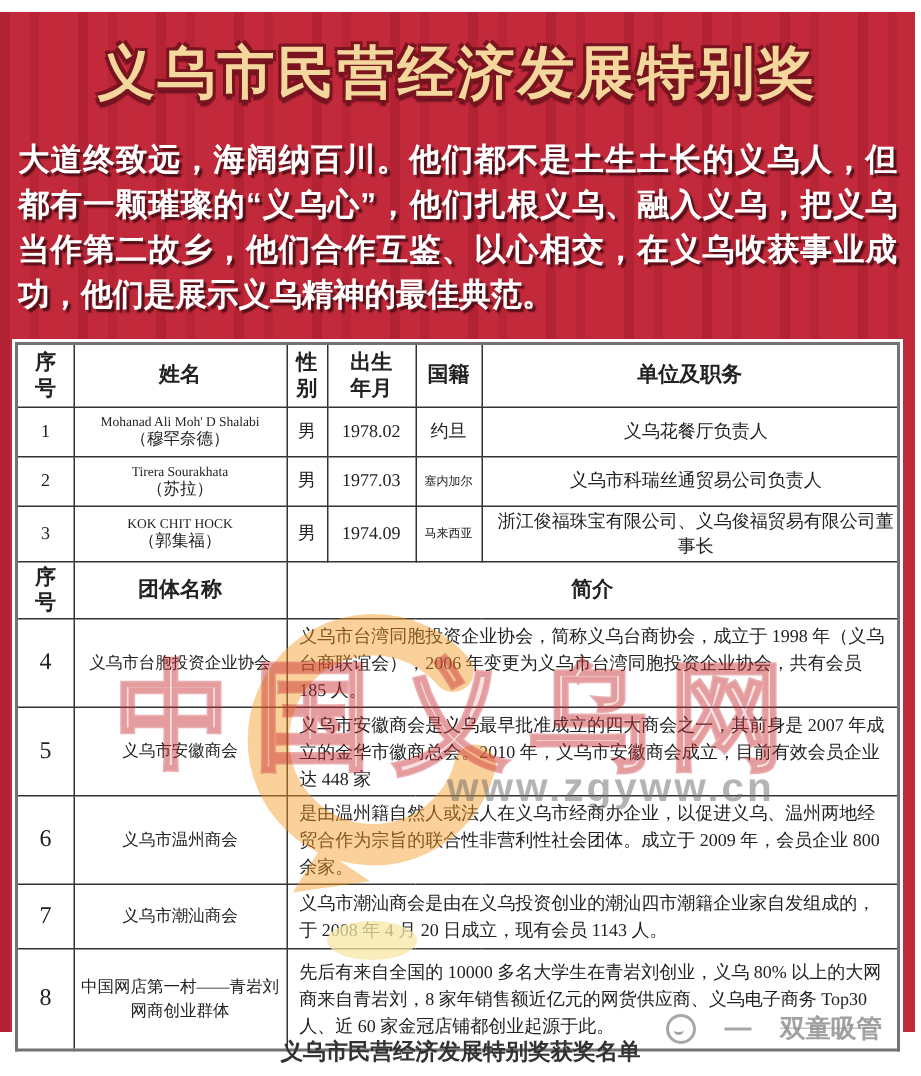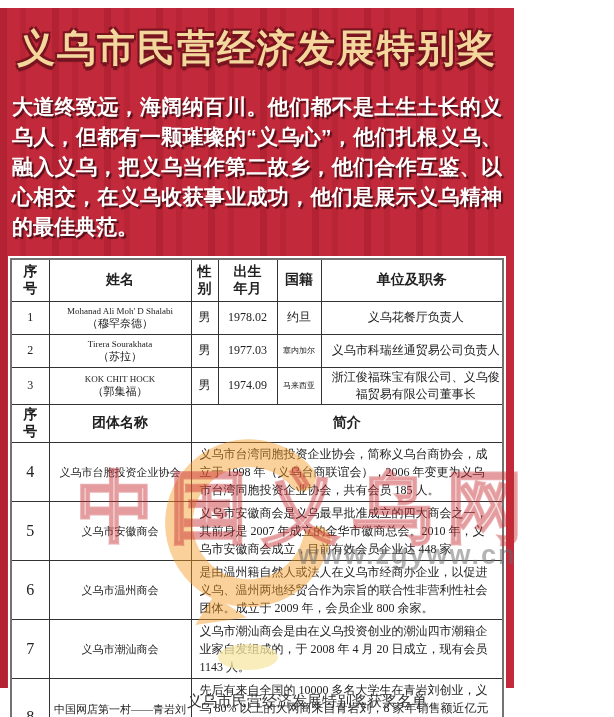--- a/index.html
+++ b/index.html
@@ -1,19 +1,19 @@
 <!DOCTYPE html>
 <html><head>
 <meta charset="utf-8">
 <style>
   html,body{margin:0;padding:0;background:#ffffff;}
   .page{position:relative;width:614px;height:717px;overflow:hidden;background:#fff;
         font-family:"Liberation Sans","DejaVu Sans",sans-serif;}
   
-  .poster{position:absolute;left:0;top:8px;width:514px;height:680px;
+  .poster{position:absolute;left:0;top:8px;width:610px;height:680px;
           background-color:#c2293a;
           background-image:
             repeating-linear-gradient(90deg, rgba(140,18,32,.28) 0 7px, rgba(140,18,32,0) 7px 20px,
                                       rgba(140,18,32,.18) 20px 26px, rgba(140,18,32,0) 26px 52px);}
   .banner{height:80px;display:flex;align-items:center;justify-content:center;}
   .banner-title{font-size:38px;font-weight:bold;letter-spacing:2px;color:#f3d79c;
     text-shadow:-2px -2px 0 #7a1520,2px -2px 0 #7a1520,-2px 2px 0 #7a1520,2px 2px 0 #7a1520,0 4px 1px #6b1420;}
   .intro{padding:4px 12px 8px 12px;font-size:21px;font-weight:bold;color:#ffffff;
          line-height:30px;text-align:justify;
          text-shadow:2px 2px 1px rgba(60,12,18,.85);}
@@ -50,21 +50,21 @@
   .wm-logo{position:absolute;right:14px;bottom:14px;display:flex;align-items:center;gap:19px;
            color:rgba(130,130,130,.75);font-size:17px;font-weight:bold;pointer-events:none;}
   .wm-logo .dot{width:16px;height:16px;border:2px solid rgba(130,130,130,.7);border-radius:50%;
            display:inline-block;position:relative;}
   .wm-logo .dot::after{content:"";position:absolute;left:3px;top:6px;width:7px;height:4px;
            border-bottom:2px solid rgba(130,130,130,.7);border-radius:0 0 6px 6px;}
   .wm-logo .dash{display:inline-block;width:18px;height:2px;background:rgba(130,130,130,.7);}
   .wm-logo .txt{text-decoration:line-through;text-decoration-color:rgba(130,130,130,.45);}
   
   .caption{position:absolute;left:0;top:692px;width:614px;text-align:center;
-           font-size:15px;font-weight:normal;color:#333;}
+           font-size:15px;font-weight:bold;color:#333;}
 </style>
 </head>
 <body>
 
 <div class="page">
   <div class="poster">
 
     <div class="banner">
       <div class="banner-title">义乌市民营经济发展特别奖</div>
     </div>

